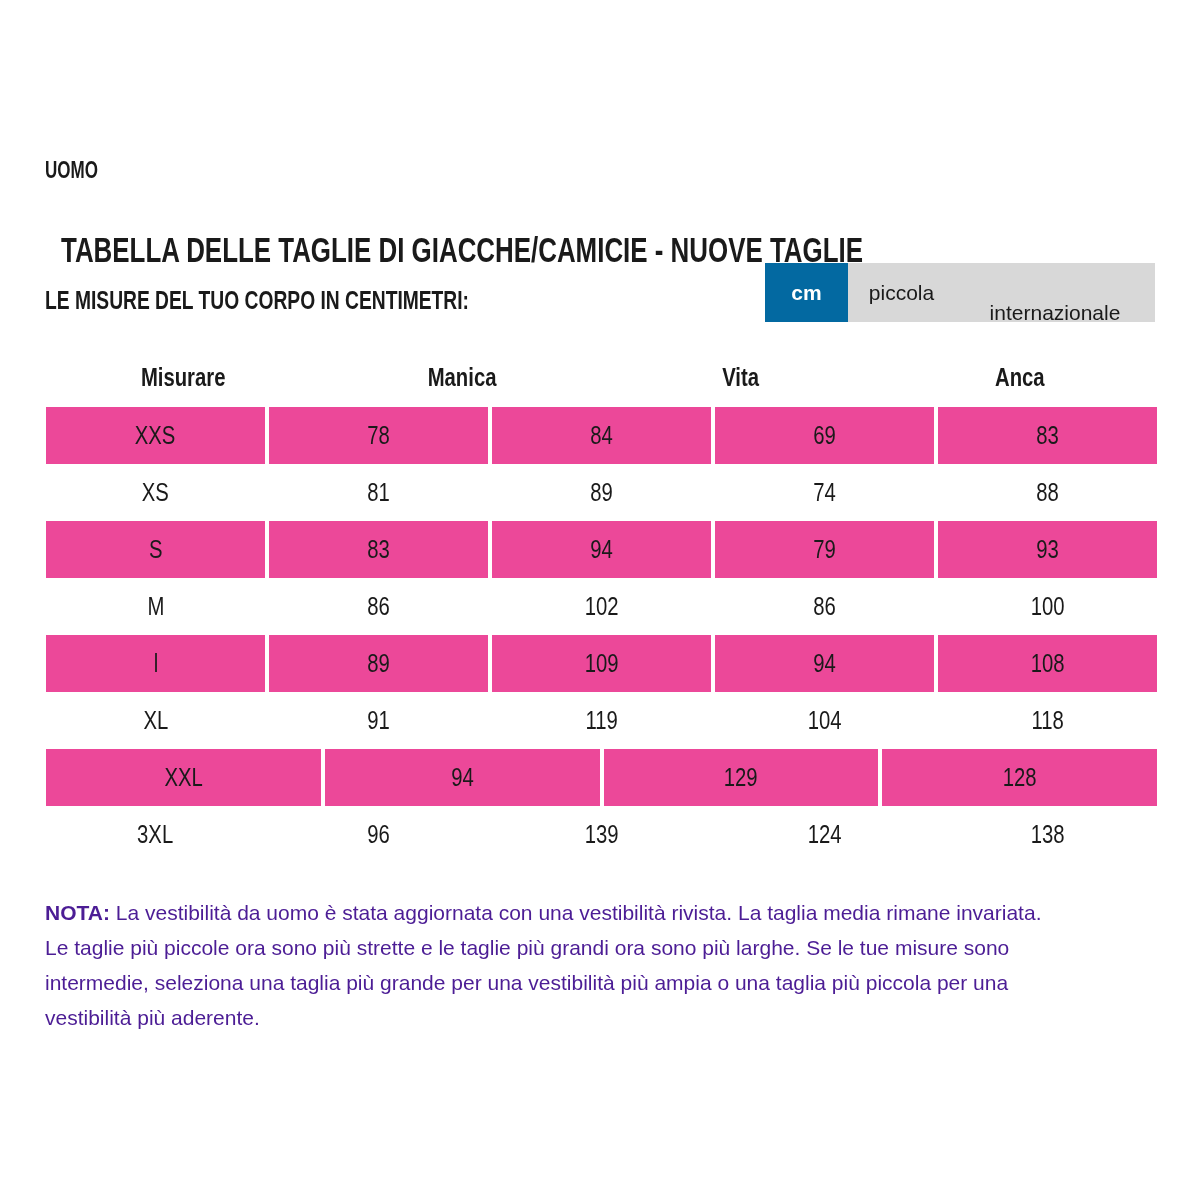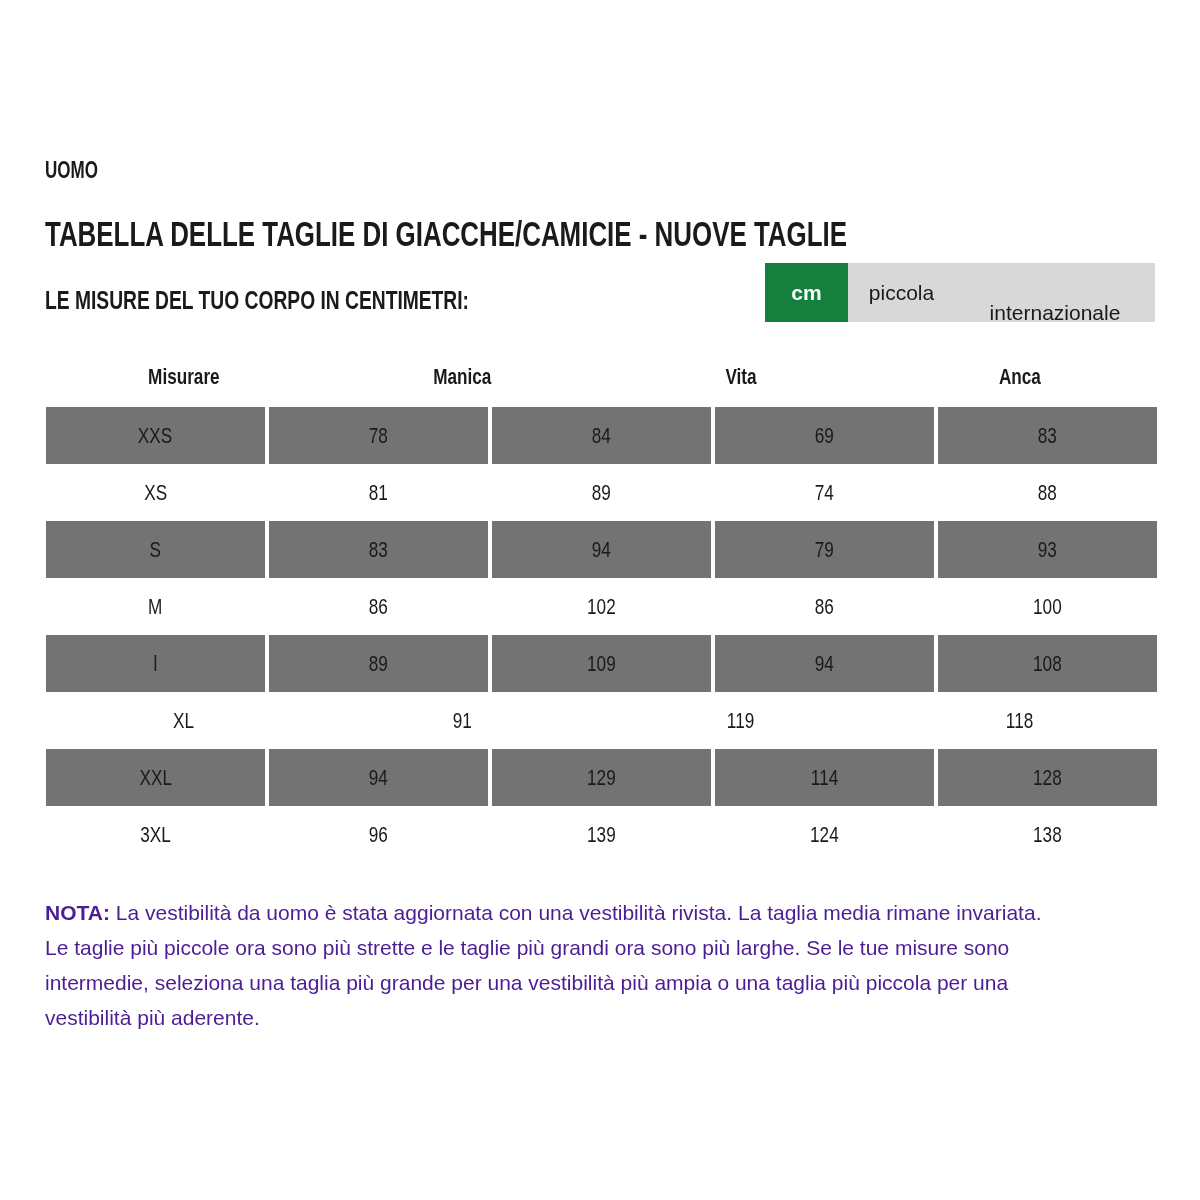--- a/index.html
+++ b/index.html
@@ -22,53 +22,53 @@
 
   
   .unit-toggle {
     position: absolute; left: 765px; top: 263px; width: 390px; height: 59px;
     display: flex; background: #d8d8d8;
   }
   .unit-option {
     display: flex; align-items: center; justify-content: center;
     font-size: 21px; color: #1a1a1a; cursor: pointer; user-select: none;
   }
-  .unit-option.selected { background: #15803d; color: #ffffff; font-weight: bold; }
+  .unit-option.selected { background: #0369a1; color: #ffffff; font-weight: bold; }
   .unit-option.opt-cm { width: 83px; }
   .unit-option.opt-pollici { width: 107px; }
   .unit-option.opt-internazionale { width: 200px; margin-top: 41px; }
 
   
   .size-table { position: absolute; left: 46px; top: 352px; width: 1111px; }
   .t-row { display: flex; gap: 4px; height: 57px; }
   .t-row.t-head { height: 50px; margin-bottom: 5px; }
   .t-cell {
     flex: 1 1 0; display: flex; align-items: center; justify-content: center;
-    font-size: 22px; font-weight: normal; background: transparent;
+    font-size: 26px; font-weight: normal; background: transparent;
   }
   .t-head .t-cell { font-weight: bold; background: transparent; }
-  .t-row.striped .t-cell { background: #737373; align-items: center; }
+  .t-row.striped .t-cell { background: #ec4899; align-items: center; }
 
   
   .note {
     position: absolute; left: 45px; top: 895px; width: 1005px;
     font-size: 21px; line-height: 35px; color: #4c1d95;
   }
   .note b { font-weight: bold; }
 </style>
 </head>
 <body>
 
 <div class="sheet">
 
   <div class="category-label">
     <span class="cond">UOMO</span>
   </div>
 
-  <h1 class="page-title" style="margin:0;">
+  <h1 class="page-title" style="margin:16px;">
     <span class="cond">TABELLA DELLE TAGLIE DI GIACCHE/CAMICIE - NUOVE TAGLIE</span>
   </h1>
 
   <div class="subtitle">
     <span class="cond">LE MISURE DEL TUO CORPO IN CENTIMETRI:</span>
   </div>
 
   <div class="unit-toggle">
     <div class="unit-option opt-cm selected">cm</div>
     <div class="unit-option opt-pollici">piccola</div>
@@ -186,38 +186,38 @@
       <div class="t-cell">
           <span class="cond-c">XL</span>
         </div>
       <div class="t-cell">
           <span class="cond-c">91</span>
         </div>
       <div class="t-cell">
           <span class="cond-c">119</span>
         </div>
       <div class="t-cell">
+          <span class="cond-c">104</span>
+        </div>
+      <div class="t-cell">
           <span class="cond-c">118</span>
         </div>
     </div>
 
     <div class="t-row striped">
       <div class="t-cell">
           <span class="cond-c">XXL</span>
         </div>
       <div class="t-cell">
           <span class="cond-c">94</span>
         </div>
       <div class="t-cell">
           <span class="cond-c">129</span>
         </div>
       <div class="t-cell">
-          <span class="cond-c">114</span>
-        </div>
-      <div class="t-cell">
           <span class="cond-c">128</span>
         </div>
     </div>
 
     <div class="t-row">
       <div class="t-cell">
           <span class="cond-c">3XL</span>
         </div>
       <div class="t-cell">
           <span class="cond-c">96</span>

